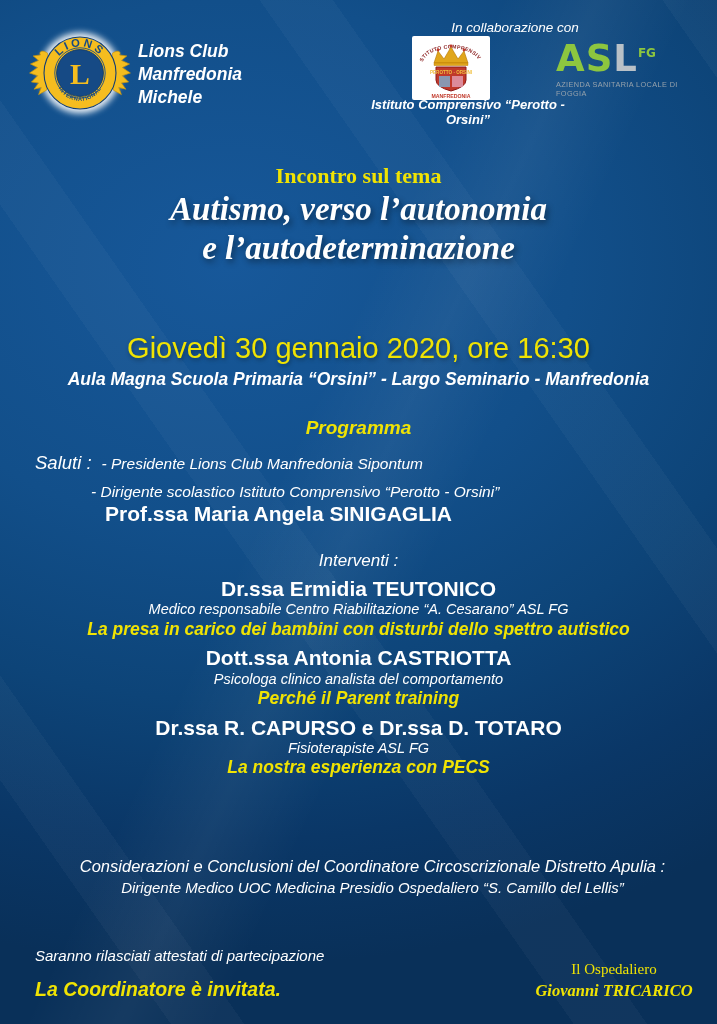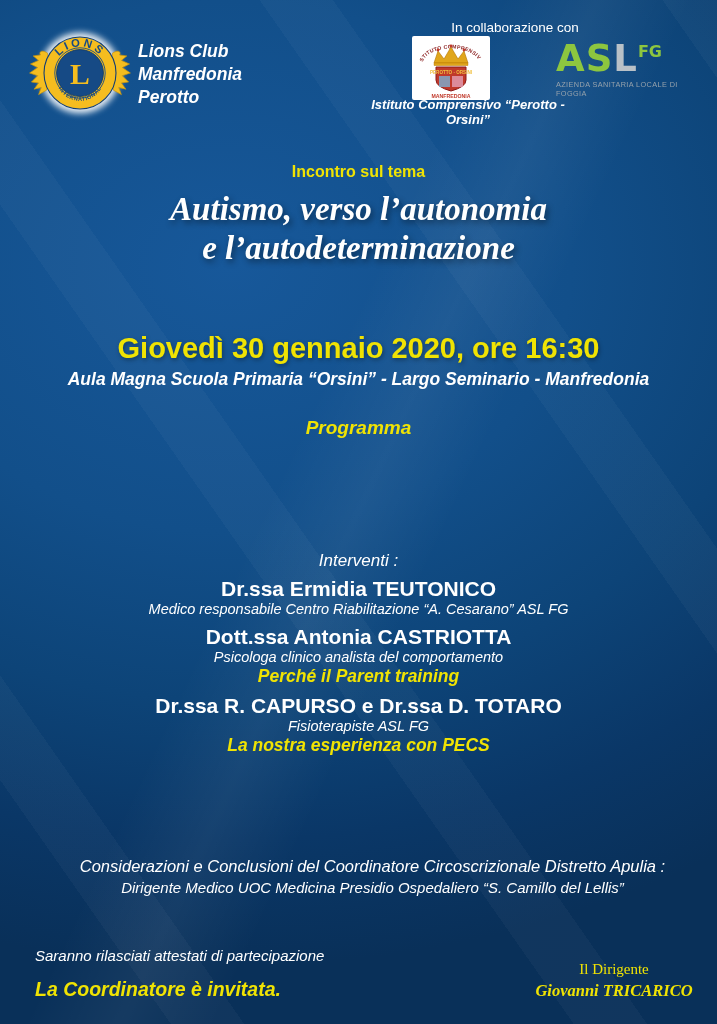--- a/index.html
+++ b/index.html
@@ -19,35 +19,35 @@
       linear-gradient(115deg, transparent 42%, rgba(255,255,255,0.05) 50%, transparent 58%),
       repeating-linear-gradient(55deg, rgba(255,255,255,0) 0 140px, rgba(255,255,255,0.03) 140px 200px, rgba(255,255,255,0) 200px 330px);
   }
   .abs{position:absolute;}
   .center{left:0;right:0;text-align:center;}
   .yellow{color:var(--yellow,#f0e303);}
 
   
   .lions-emblem{left:26px;top:24px;width:108px;height:98px;}
   .lions-name{left:138px;top:40px;font-size:17.5px;font-weight:bold;font-style:italic;line-height:1.32;}
-  .collab-label{left:398px;top:20px;width:234px;text-align:center;font-size:13.5px;}
+  .collab-label{left:398px;top:20px;width:234px;text-align:center;font-size:13.5px;font-style:italic;}
   .school-crest{left:412px;top:36px;width:78px;height:64px;}
   .asl-logo{left:556px;top:40px;width:140px;}
   .asl-letters{font-weight:bold;font-size:37px;line-height:1;letter-spacing:1px;font-family:"DejaVu Sans",sans-serif;}
   .asl-a,.asl-s,.asl-sup{color:var(--asl-green,#8dc63f);}
   .asl-l{color:var(--asl-gray,#b9c1c7);}
-  .asl-sup{font-size:16px;vertical-align:14px;letter-spacing:0;}
+  .asl-sup{font-size:12px;vertical-align:14px;letter-spacing:0;}
   .asl-sub{margin-top:3px;font-size:7.3px;letter-spacing:0.4px;color:#96a2ac;}
   .school-caption{left:354px;top:97px;width:228px;text-align:center;font-size:13px;font-weight:bold;font-style:italic;}
 
   
-  .kicker{top:163px;font-size:16px;font-weight:bold;}
+  .kicker{top:163px;font-size:22px;font-weight:bold;font-family:Liberation Serif, serif;}
   .main-title{top:190px;font-family:"Liberation Serif",serif;font-weight:bold;font-style:italic;
               font-size:33px;line-height:1.18;text-shadow:2px 3px 6px rgba(0,0,0,0.45);}
-  .datetime{top:332px;font-size:29px;font-weight:bold;text-shadow:1px 2px 4px rgba(0,0,0,0.35);}
+  .datetime{top:332px;font-size:29px;font-weight:normal;text-shadow:1px 2px 4px rgba(0,0,0,0.35);}
   .venue{top:369px;font-size:17.5px;font-weight:bold;font-style:italic;}
   .prog-heading{top:417px;font-size:19px;font-weight:bold;font-style:italic;}
 
   
   .saluti{left:35px;top:452px;width:650px;font-style:italic;}
   .saluti-line1{font-size:15.5px;}
   .saluti-label{font-size:18.5px;margin-right:10px;}
   .saluti-line2{margin-left:56px;margin-top:9px;font-size:15.5px;}
   .saluti-name{margin-left:70px;margin-top:1px;font-size:21px;font-weight:bold;font-style:normal;}
 
@@ -101,21 +101,21 @@
       </text>
       <text font-family="Liberation Sans, sans-serif" font-weight="bold" font-size="6.2" fill="#164a85" letter-spacing="0.6">
         <textPath href="#lionsBotArc" startOffset="50%" text-anchor="middle">INTERNATIONAL</textPath>
       </text>
     </svg>
   </div>
 
   <div class="abs lions-name">
     <div>Lions Club</div>
     <div>Manfredonia</div>
-    <div>Perotto</div>
+    <div>Michele</div>
   </div>
 
   <div class="abs collab-label">In collaborazione con</div>
 
   <div class="abs school-crest">
     <svg viewBox="0 0 78 64" width="78" height="64" aria-hidden="true">
       <defs>
           <path id="crestArc" d="M 11,25 A 29,17 0 0 1 67,25"></path>
         </defs>
       <rect x="0" y="0" width="78" height="64" rx="2" fill="#ffffff"></rect>
@@ -145,27 +145,35 @@
   <div class="abs center kicker yellow">Incontro sul tema</div>
   <div class="abs center main-title">
     <div>Autismo, verso l’autonomia</div>
     <div>e l’autodeterminazione</div>
   </div>
 
   <div class="abs center datetime yellow">Giovedì 30 gennaio 2020, ore 16:30</div>
   <div class="abs center venue">Aula Magna Scuola Primaria “Orsini” - Largo Seminario - Manfredonia</div>
   <div class="abs center prog-heading yellow">Programma</div>
 
+  <div class="abs saluti">
+    <div class="saluti-line1">
+      <span class="saluti-label">Saluti :</span><span>- Presidente Lions Club Manfredonia Sipontum</span>
+    </div>
+    <div class="saluti-line2">- Dirigente scolastico Istituto Comprensivo “Perotto - Orsini”</div>
+    <div class="saluti-name">Prof.ssa Maria Angela SINIGAGLIA</div>
+  </div>
 
   <div class="abs center interventi-label">Interventi :</div>
 
   <div class="abs center speakers">
     <div class="speaker">
       <div class="sp-name">Dr.ssa Ermidia TEUTONICO</div>
       <div class="sp-role">Medico responsabile Centro Riabilitazione “A. Cesarano” ASL FG</div>
+      <div class="sp-topic yellow">La presa in carico dei bambini con disturbi dello spettro autistico</div>
     </div>
     <div class="speaker">
       <div class="sp-name">Dott.ssa Antonia CASTRIOTTA</div>
       <div class="sp-role">Psicologa clinico analista del comportamento</div>
       <div class="sp-topic yellow">Perché il Parent training</div>
     </div>
     <div class="speaker">
       <div class="sp-name">Dr.ssa R. CAPURSO e  Dr.ssa D. TOTARO</div>
       <div class="sp-role">Fisioterapiste ASL FG</div>
       <div class="sp-topic yellow">La nostra esperienza con PECS</div>
@@ -173,17 +181,17 @@
   </div>
 
   <div class="abs center concl">
     <div class="concl-intro">Considerazioni e Conclusioni del Coordinatore Circoscrizionale Distretto Apulia :</div>
     <div class="concl-role">Dirigente Medico UOC Medicina Presidio Ospedaliero “S. Camillo del Lellis”</div>
   </div>
 
   <div class="abs foot-note">Saranno rilasciati attestati di partecipazione</div>
   <div class="abs invite yellow">La Coordinatore è invitata.</div>
   <div class="abs signature yellow">
-    <div class="sig-title">Il Dirigente</div>
+    <div class="sig-title">Il Ospedaliero</div>
     <div class="sig-name">Giovanni TRICARICO</div>
   </div>
 
 </div>
 
 </body></html>

